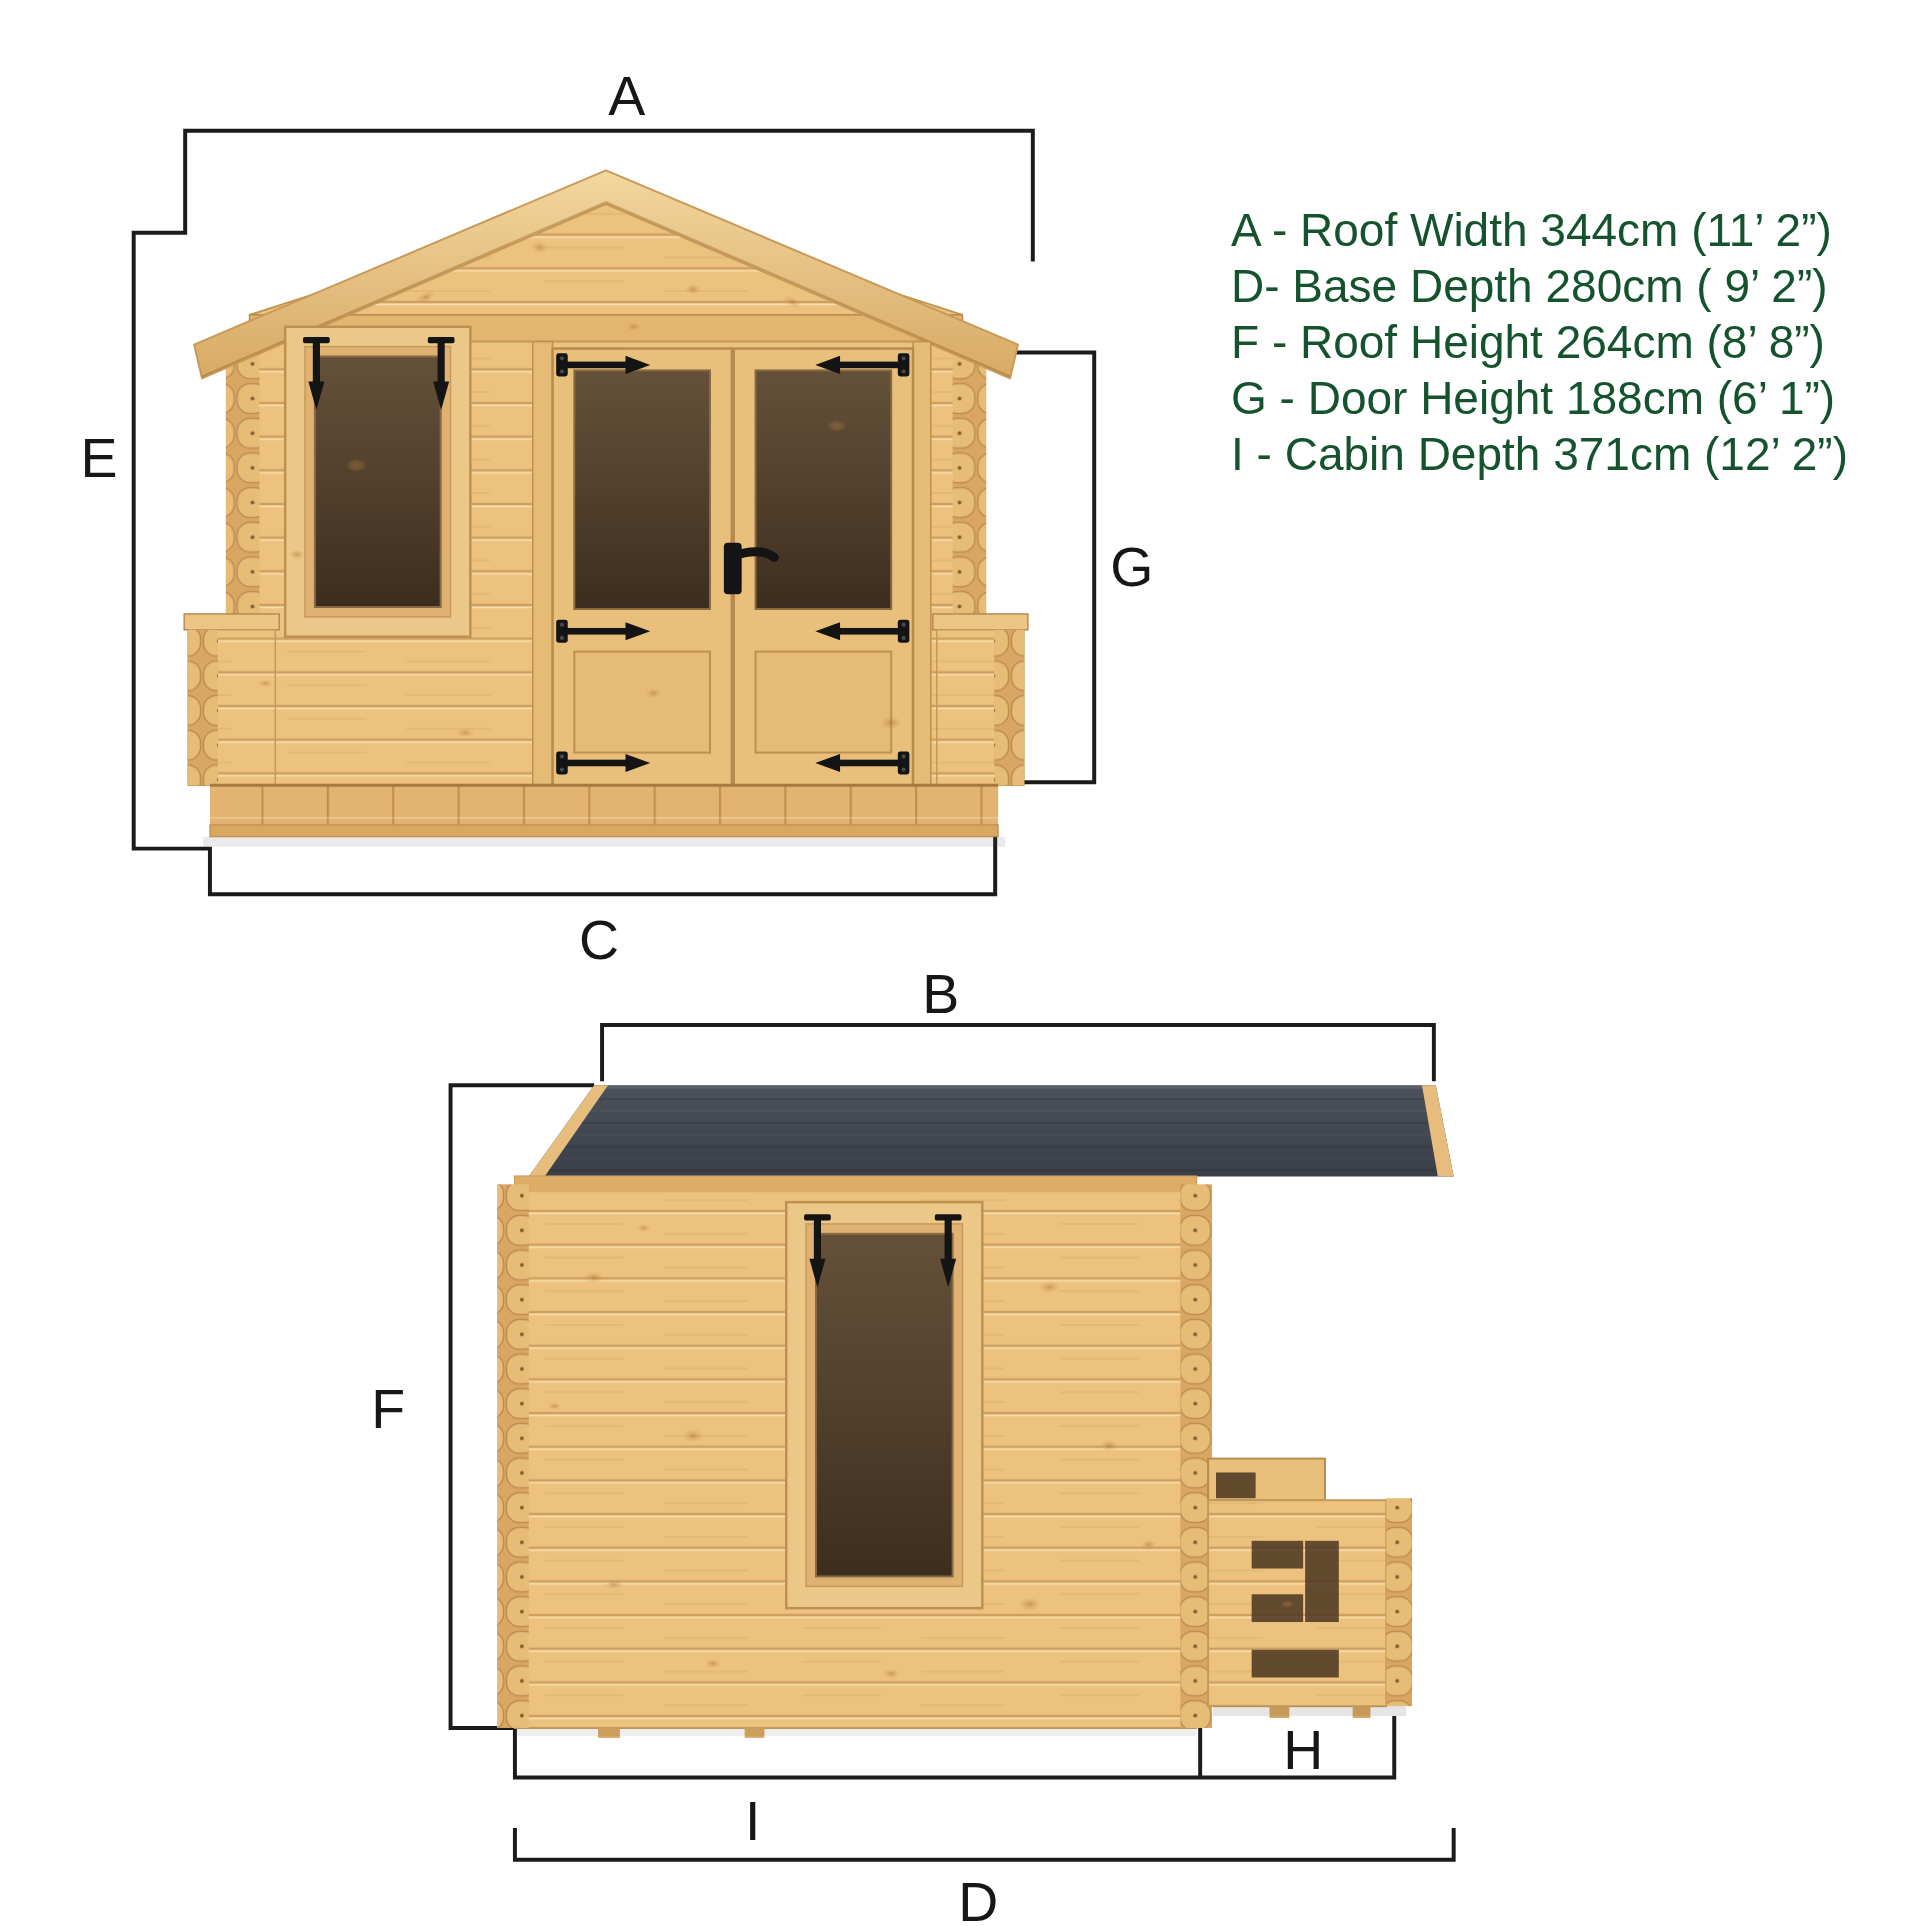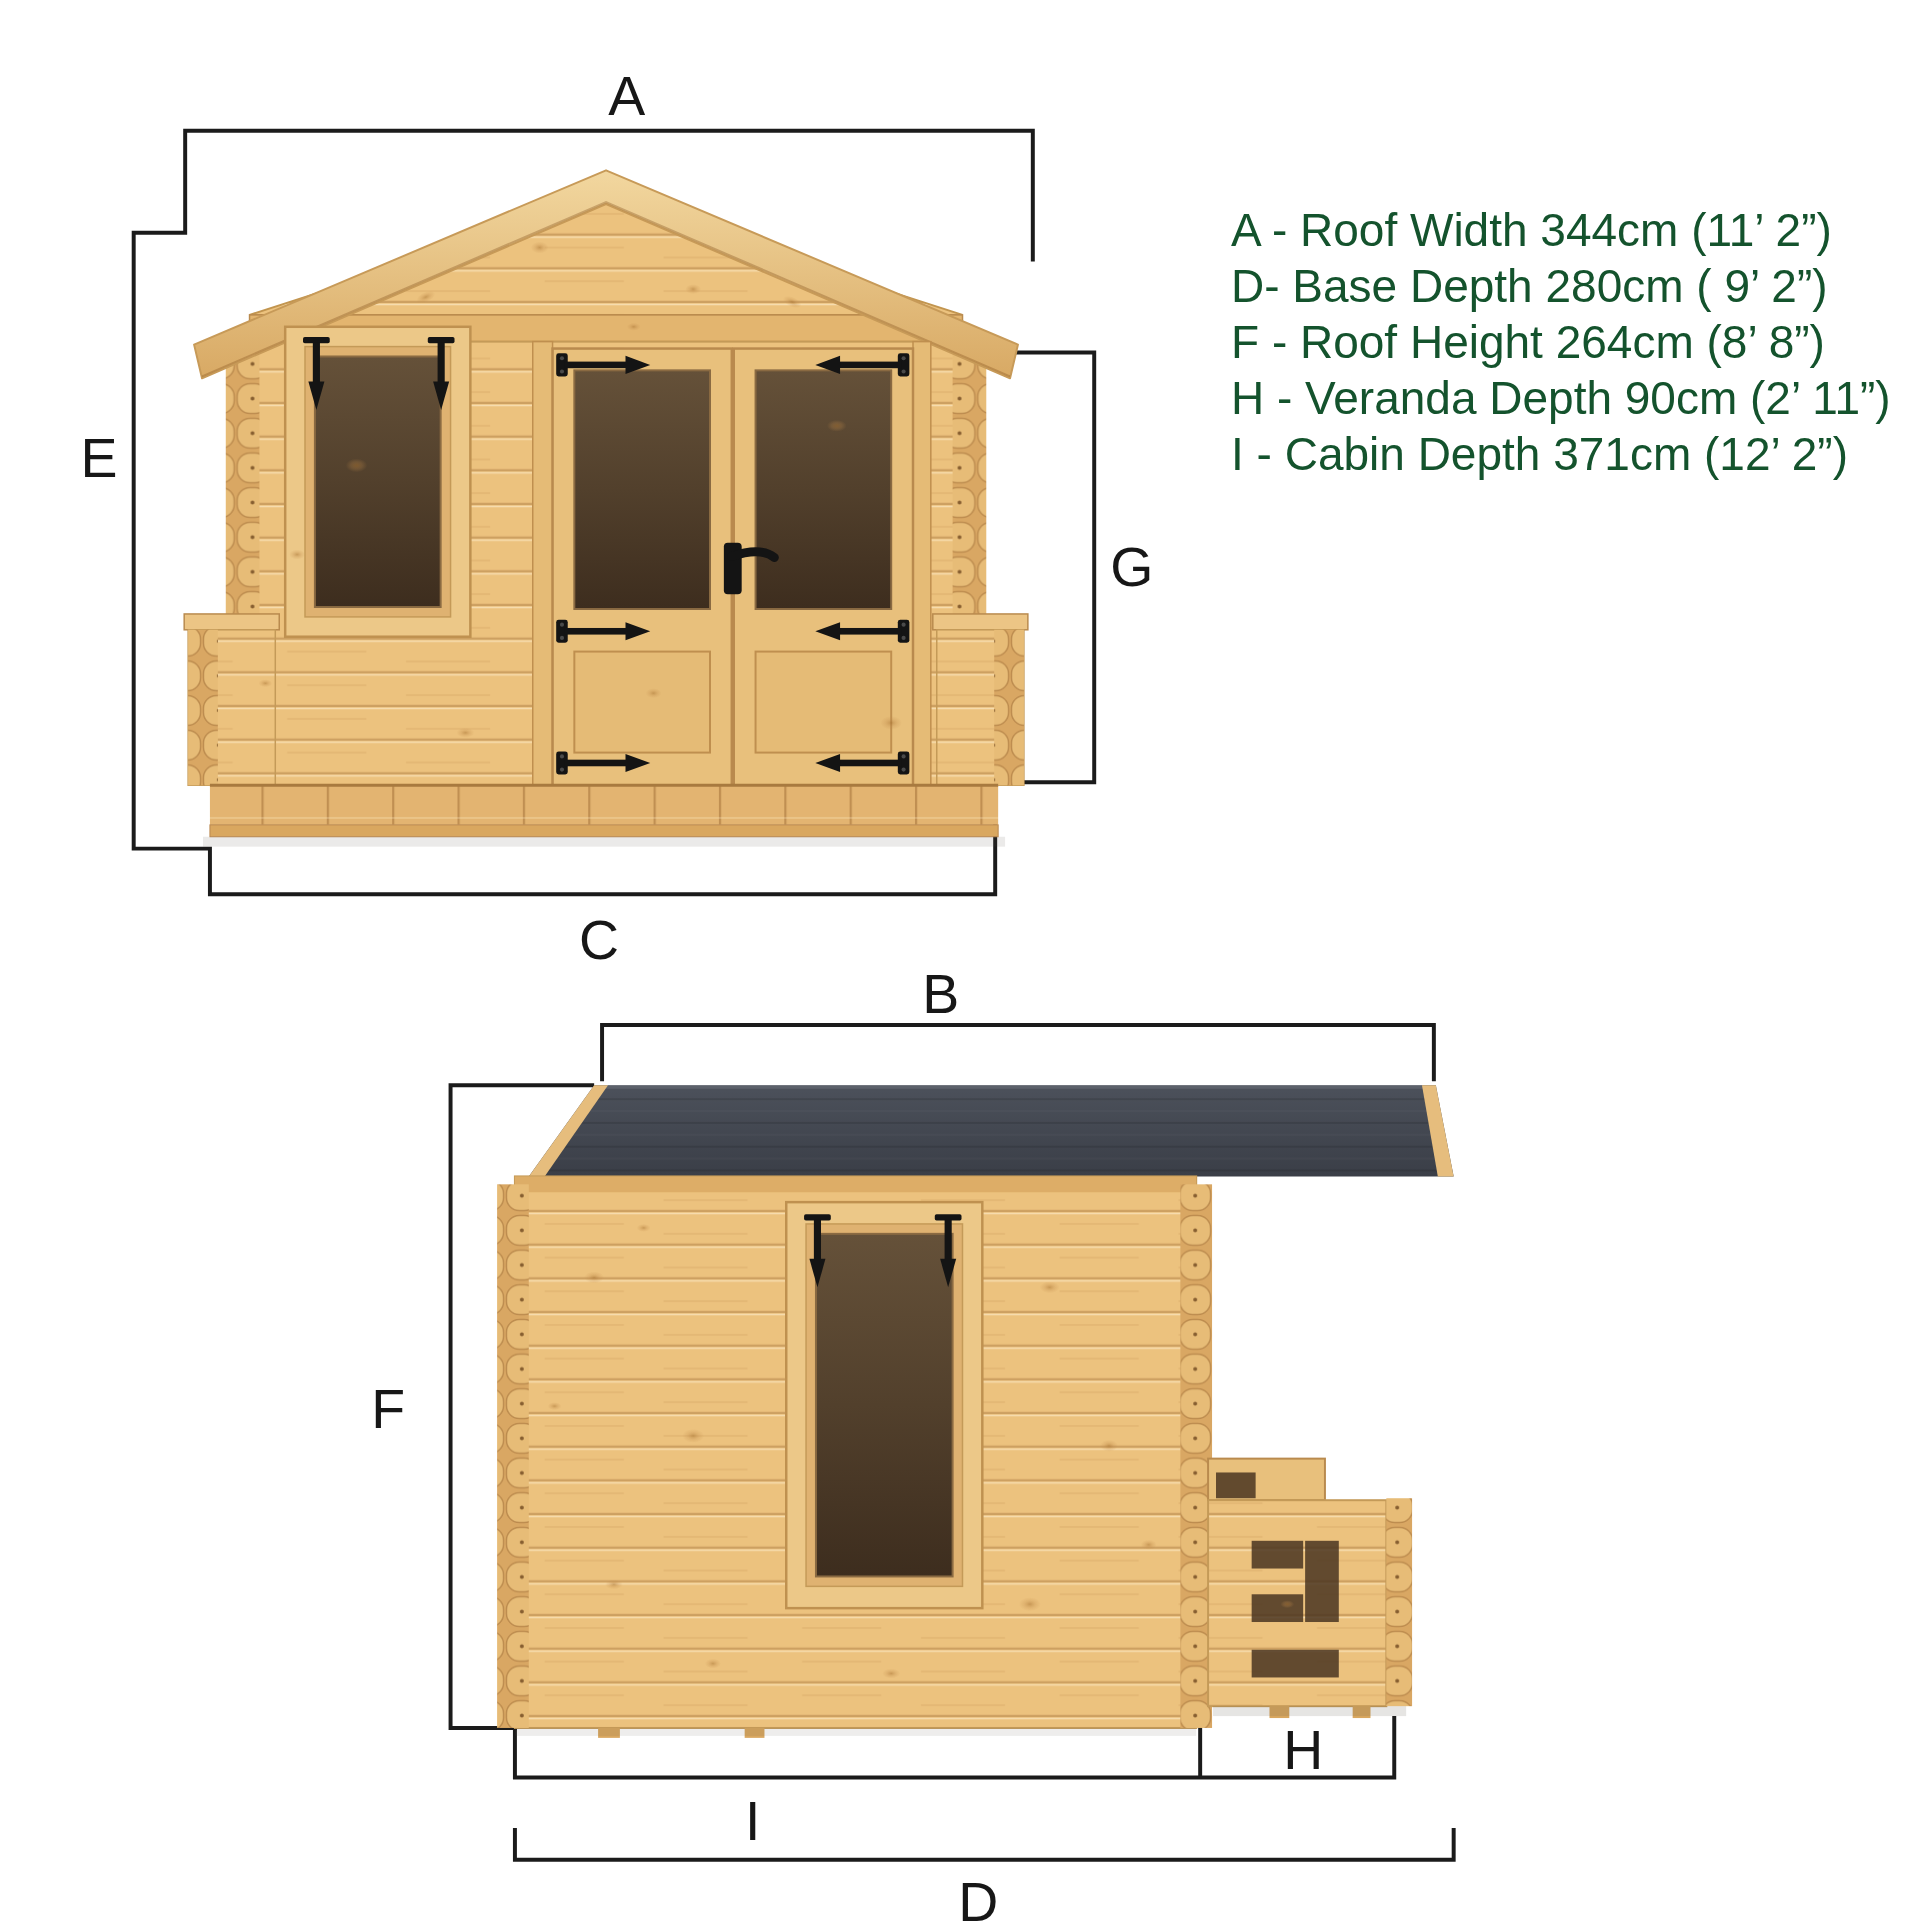--- a/index.html
+++ b/index.html
@@ -234,18 +234,18 @@
     <text class="dim-letter" x="1316" y="1786" text-anchor="middle">H</text>
     <text class="dim-letter" x="760" y="1858" text-anchor="middle">I</text>
     <text class="dim-letter" x="988" y="1940" text-anchor="middle">D</text>
   </g>
 </svg>
 
 <div class="legend">
   <div class="legend-line">A - Roof Width 344cm (11’ 2”)</div>
   <div class="legend-line">D- Base Depth 280cm ( 9’ 2”)</div>
   <div class="legend-line">F - Roof Height 264cm (8’ 8”)</div>
-  <div class="legend-line">H - Veranda Depth 90cm (2’ 11”)</div>
+  <div class="legend-line">G - Door Height 188cm (6’ 1”)</div>
   <div class="legend-line">I - Cabin Depth 371cm (12’ 2”)</div>
 </div>
 
 </div>
 
 
 </body></html>

